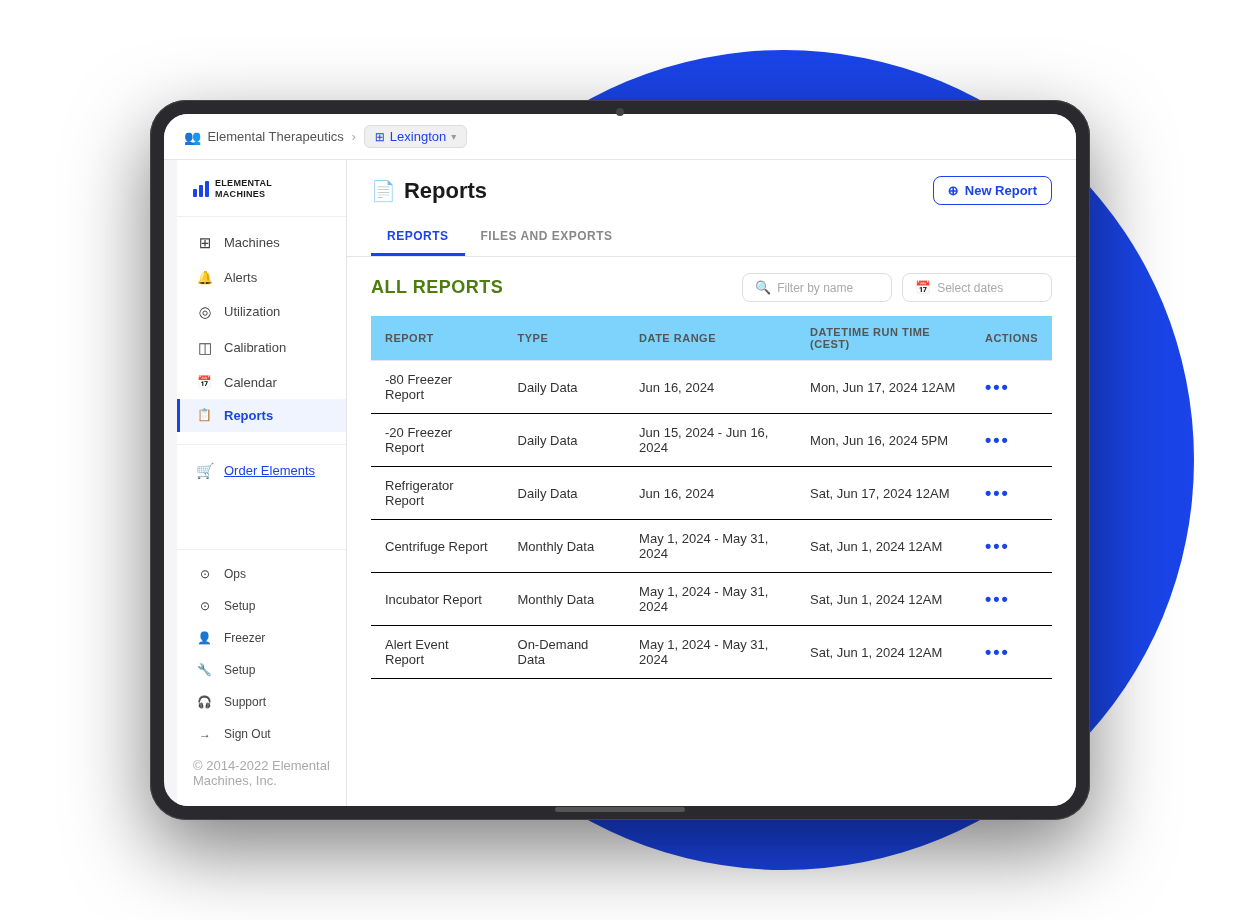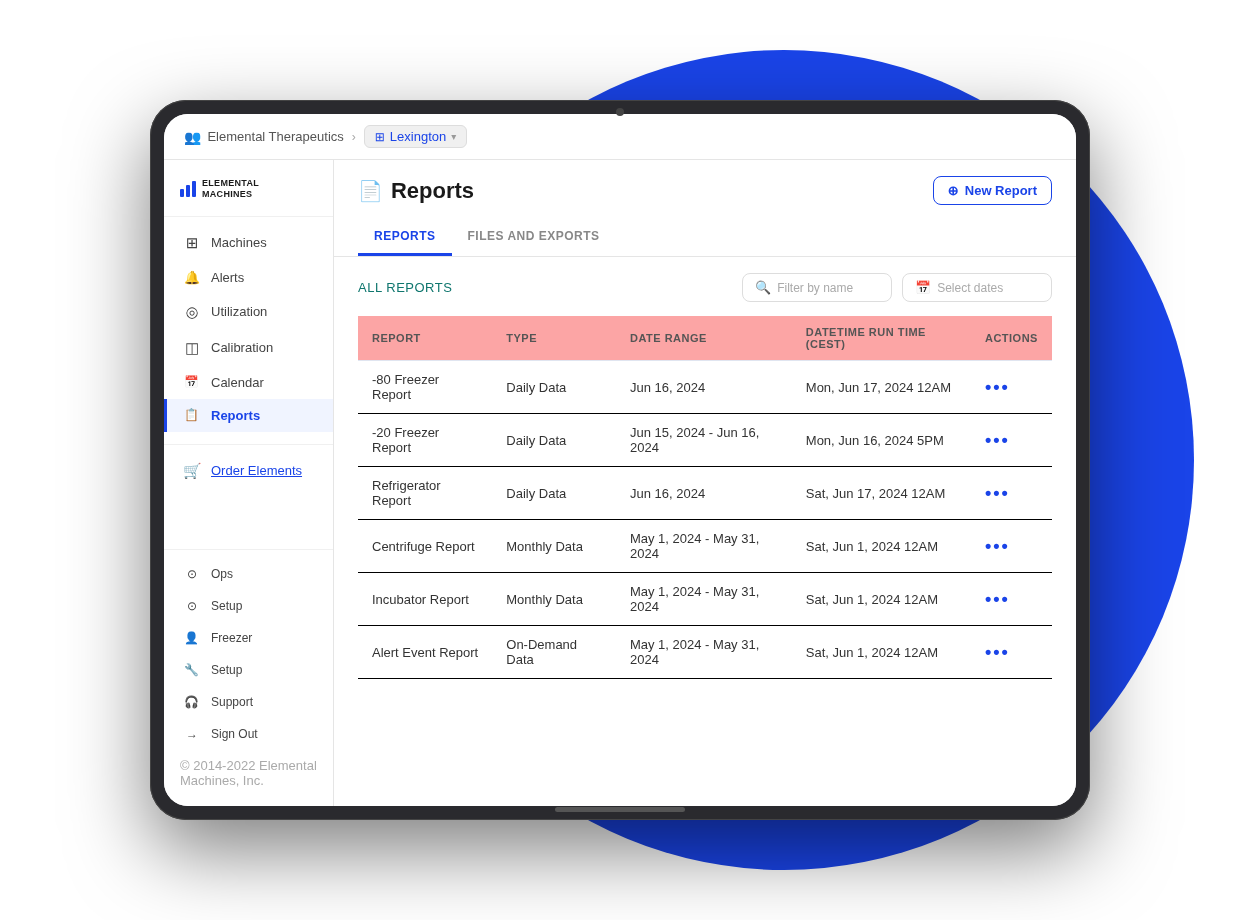--- a/index.html
+++ b/index.html
@@ -98,20 +98,21 @@
     .breadcrumb-location .chevron {
       color: #999;
       font-size: 10px;
     }
 
     
     .main-layout {
       display: flex;
       flex: 1;
       overflow: hidden;
+      padding-left: 13px;
     }
 
     
     .sidebar {
       width: 170px;
       background: #ffffff;
       border-right: 1px solid #e5e5e5;
       display: flex;
       flex-direction: column;
       padding: 10px 0;
@@ -274,23 +275,23 @@
     }
 
     .filter-row {
       display: flex;
       align-items: center;
       justify-content: space-between;
       margin-bottom: 14px;
     }
 
     .filter-label {
-      font-size: 13px;
-      font-weight: 400;
-      color: #0f766e;
+      font-size: 18px;
+      font-weight: 700;
+      color: #4d7c0f;
       text-transform: uppercase;
       letter-spacing: 0.5px;
     }
 
     .filter-inputs {
       display: flex;
       gap: 10px;
     }
 
     .filter-input {
@@ -312,21 +313,21 @@
     }
 
     
     .reports-table {
       width: 100%;
       border-collapse: collapse;
       font-size: 13px;
     }
 
     .reports-table thead tr {
-      background: #fca5a5;
+      background: #7dd3fc;
     }
 
     .reports-table th {
       text-align: left;
       padding: 10px 14px;
       font-size: 11px;
       font-weight: 700;
       color: #555;
       text-transform: uppercase;
       letter-spacing: 0.5px;

